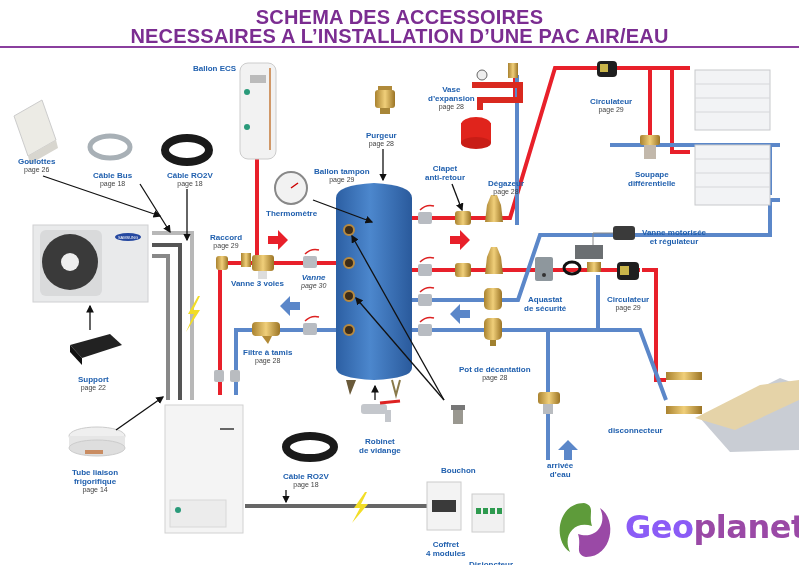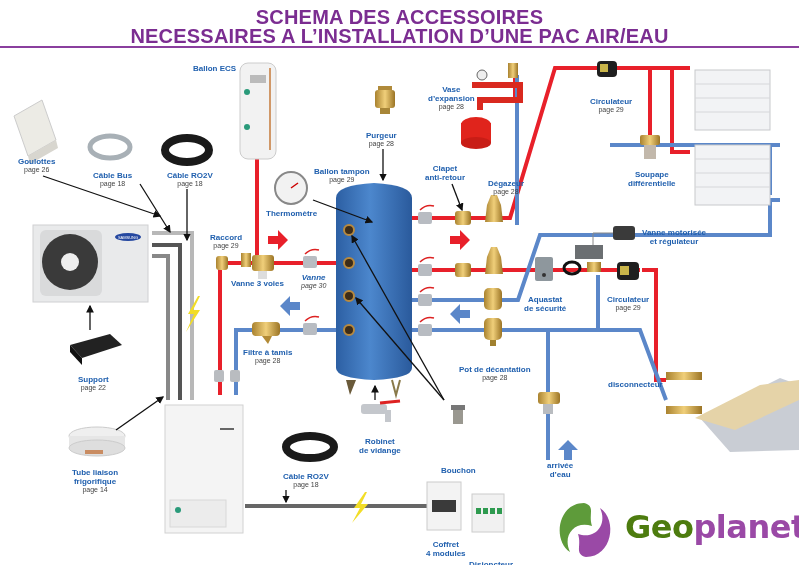--- a/index.html
+++ b/index.html
@@ -3,21 +3,21 @@
 <meta charset="utf-8">
 <style>
   html,body{margin:0;padding:0;background:#fff;}
   body{width:799px;height:565px;position:relative;overflow:hidden;font-family:"Liberation Sans",sans-serif;}
   .title{position:absolute;left:0;width:799px;text-align:center;color:#7b2d91;font-weight:bold;font-size:20px;letter-spacing:0.2px;}
   .title-rule{position:absolute;left:0;top:46px;width:799px;height:2px;background:#8a3f9e;}
   svg.diag{position:absolute;left:0;top:0;}
   .lbl{position:absolute;text-align:center;color:#1f5fae;font-weight:bold;font-size:8px;line-height:9px;white-space:nowrap;}
   .pg{display:block;color:#444;font-weight:normal;font-size:7px;line-height:8px;}
   .logo-text{position:absolute;left:625px;top:508px;font-size:32px;font-weight:bold;font-family:"DejaVu Sans",sans-serif;letter-spacing:-0.5px;}
-  .logo-geo{color:#4d7c0f;}
+  .logo-geo{color:#8b5cf6;}
   .logo-planete{color:#9a49a6;}
 </style>
 </head>
 <body>
 
 <div class="title" style="top:6px;">SCHEMA DES ACCESSOIRES</div>
 <div class="title" style="top:25px;">NECESSAIRES A L’INSTALLATION D’UNE PAC AIR/EAU</div>
 <div class="title-rule"></div>
 
 <svg class="diag" width="799" height="565" viewBox="0 0 799 565">
@@ -331,21 +331,21 @@
 <div class="lbl" style="left:524px;top:295px;"><span>Aquastat</span><br><span>de sécurité</span></div>
 
 <div class="lbl" style="left:607px;top:295px;"><span>Circulateur</span><span class="pg">page 29</span></div>
 
 <div class="lbl" style="left:243px;top:348px;"><span>Filtre à tamis</span><span class="pg">page 28</span></div>
 
 <div class="lbl" style="left:459px;top:365px;"><span>Pot de décantation</span><span class="pg">page 28</span></div>
 
 <div class="lbl" style="left:78px;top:375px;"><span>Support</span><span class="pg">page 22</span></div>
 
-<div class="lbl" style="left:568px;top:380px;padding-left:40px;"><span>disconnecteur</span></div>
+<div class="lbl" style="left:568px;top:426px;padding-left:40px;"><span>disconnecteur</span></div>
 
 <div class="lbl" style="left:359px;top:437px;"><span>Robinet</span><br><span>de vidange</span></div>
 
 <div class="lbl" style="left:441px;top:436px;margin-top:30px;"><span>Bouchon</span></div>
 
 <div class="lbl" style="left:547px;top:461px;"><span>arrivée</span><br><span>d’eau</span></div>
 
 <div class="lbl" style="left:72px;top:468px;"><span>Tube liaison</span><br><span>frigorifique</span><span class="pg">page 14</span></div>
 
 <div class="lbl" style="left:283px;top:472px;"><span>Câble RO2V</span><span class="pg">page 18</span></div>

